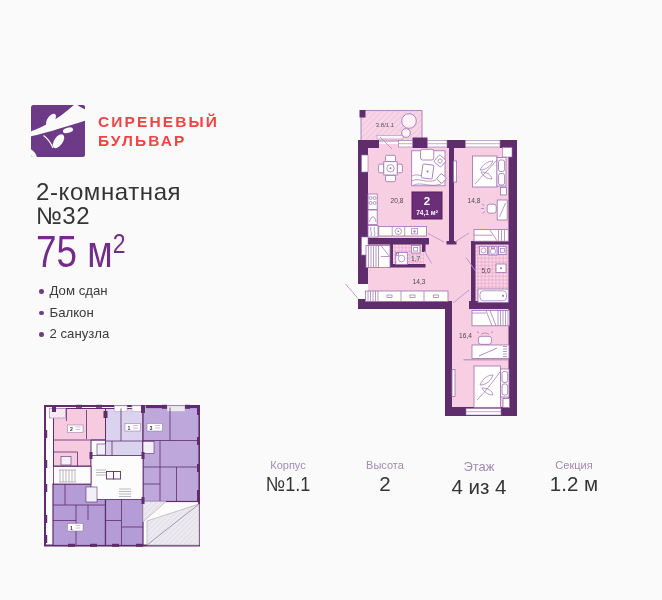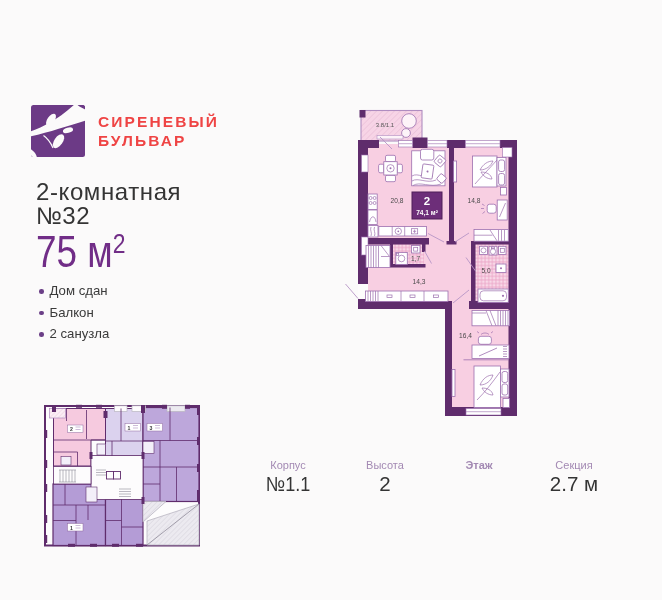--- a/index.html
+++ b/index.html
@@ -430,19 +430,20 @@
 <div class="abs" style="left:252px;top:458.5px;width:410px;">
   <div class="abs" style="left:-6px;top:0px;width:84px;text-align:center;">
     <div style="color:#a389b3;font-size:11px;">Корпус</div>
     <div style="color:#343434;font-size:20.5px;margin-top:1.5px;transform:scale(0.88,1);">№1.1</div>
   </div>
   <div class="abs" style="left:91px;top:0px;width:84px;text-align:center;">
     <div style="color:#a389b3;font-size:11px;">Высота</div>
     <div style="color:#343434;font-size:20.5px;margin-top:1.5px;">2</div>
   </div>
   <div class="abs" style="left:185px;top:0px;width:84px;text-align:center;">
-    <div style="color:#a389b3;font-size:11px;font-weight:bold;">Этаж</div>
+    <div style="color:#a389b3;font-size:13px;">Этаж</div>
+    <div style="color:#343434;font-size:20.5px;margin-top:1.5px;">4 из 4</div>
   </div>
   <div class="abs" style="left:280px;top:0px;width:84px;text-align:center;">
     <div style="color:#a389b3;font-size:11px;">Секция</div>
-    <div style="color:#343434;font-size:20.5px;margin-top:1.5px;">2.7 м</div>
+    <div style="color:#343434;font-size:20.5px;margin-top:1.5px;">1.2 м</div>
   </div>
 </div>
 
 </body></html>

